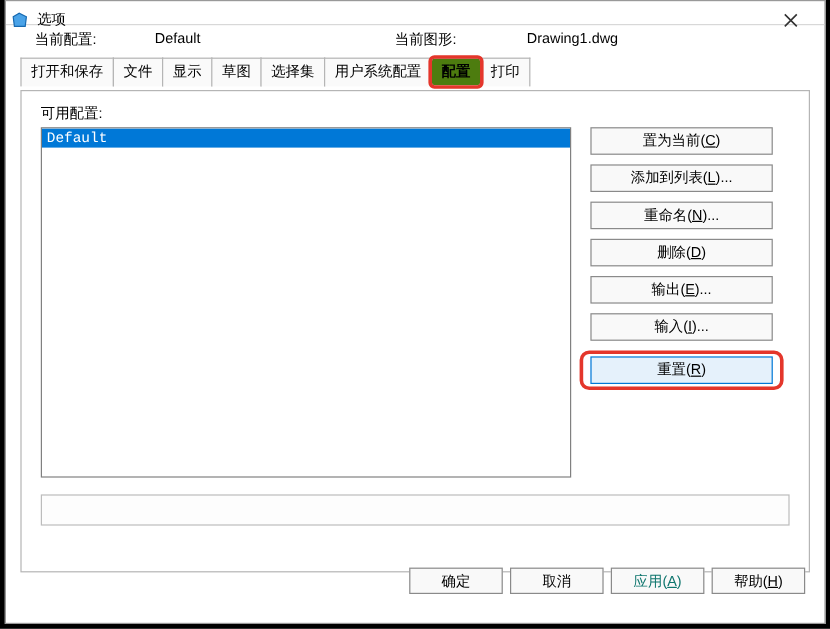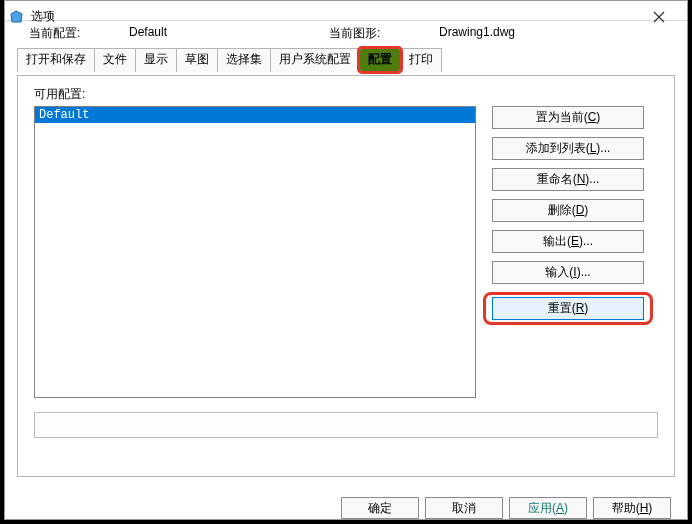--- a/index.html
+++ b/index.html
@@ -129,21 +129,21 @@
   .bottom-strip {
     margin-top: 14px;
     height: 26px;
     border: 1px solid #bcbcbc;
     background: #fdfdfd;
   }
 
   .footer-btns {
     position: absolute;
     right: 16px;
-    bottom: 0;
+    bottom: 24px;
     display: flex;
     gap: 6px;
   }
   .footer-btns .fbtn {
     width: 78px; height: 22px;
     border: 1px solid #8a8a8a;
     background: #f9f9f9;
     display: flex; align-items: center; justify-content: center;
   }
   .footer-btns .fbtn.disabled { color: #0f766e; }

